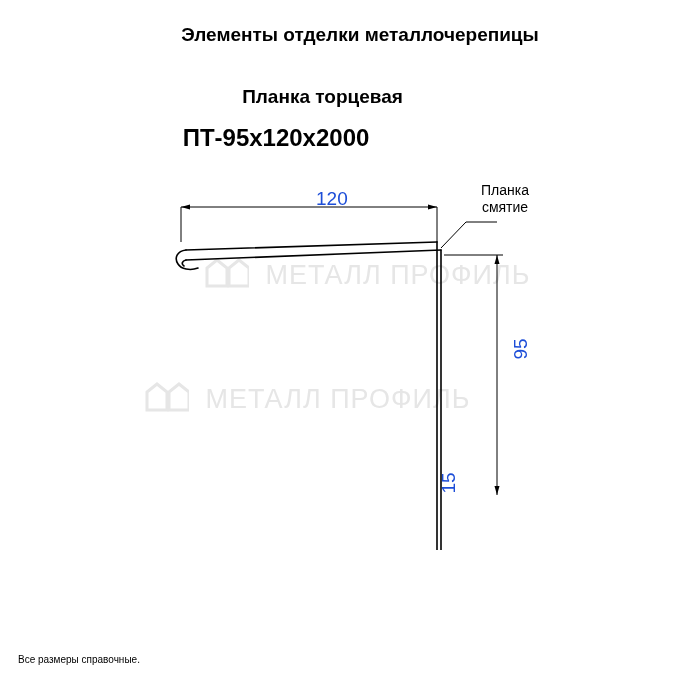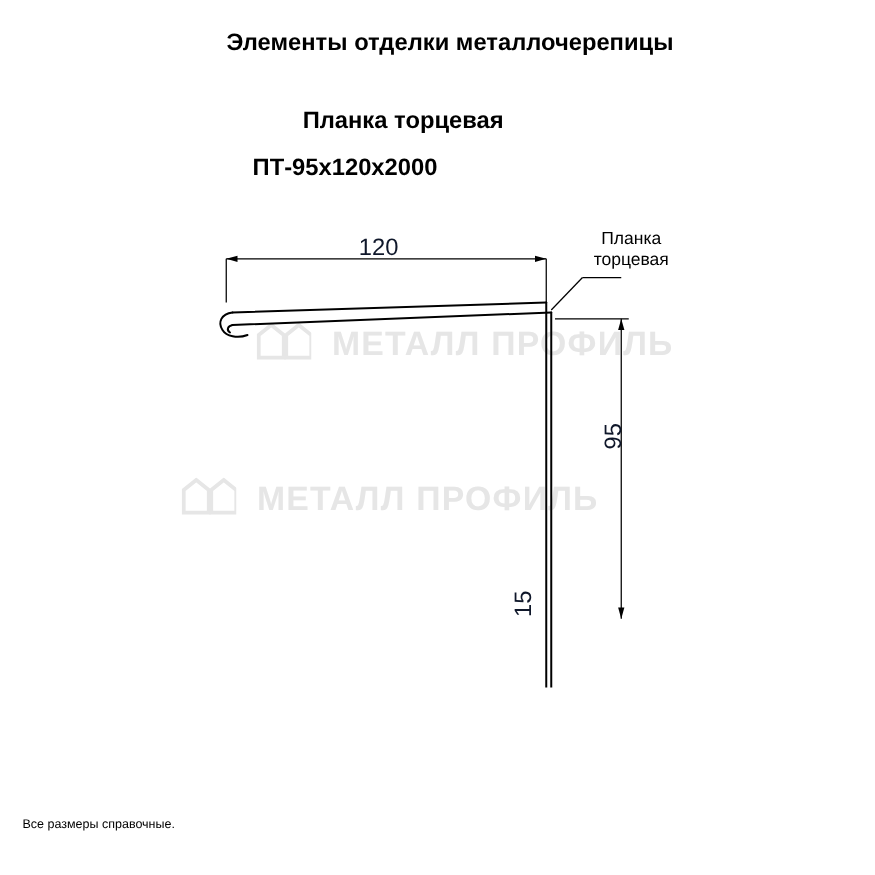--- a/index.html
+++ b/index.html
@@ -40,29 +40,29 @@
     text-align: center;
     font-size: 19px;
     font-weight: bold;
   }
   .model {
     position: absolute;
     top: 124px;
     left: 0;
     width: 552px;
     text-align: center;
-    font-size: 19px;
+    font-size: 24px;
     font-weight: bold;
   }
 
   
   .watermark {
     position: absolute;
     color: #e6e6e6;
-    font-weight: bold;
+    font-weight: normal;
     font-size: 27px;
     letter-spacing: 1px;
     white-space: nowrap;
     user-select: none;
   }
   .wm-1 { top: 258px; left: 205px; }
   .wm-2 { top: 382px; left: 145px; }
   .wm-icon {
     display: inline-block;
     vertical-align: middle;
@@ -75,21 +75,22 @@
     top: 150px;
     left: 0;
     width: 700px;
     height: 400px;
   }
 
   
   .dim {
     position: absolute;
     font-size: 19px;
-    color: #0f172a;
+    color: #1d4ed8;
+    margin-left: 29px;
   }
   .dim-120 { top: 188px; left: 287px; }
   .dim-95  { top: 338px; left: 481px; }
   .dim-15  { top: 472px; left: 409px; }
   .rot90 {
     transform: rotate(-90deg);
     transform-origin: center center;
   }
 
   .face-label {
@@ -193,20 +194,20 @@
 
     </svg>
   </div>
 
   <div class="dim dim-120">120</div>
   <div class="dim dim-95 rot90">95</div>
   <div class="dim dim-15 rot90">15</div>
 
   <div class="face-label">
     <div>Планка</div>
-    <div>торцевая</div>
+    <div>смятие</div>
   </div>
 
   <div class="footnotes">
     <div>Все размеры справочные.</div>
   </div>
 
 </div>
 
 </body></html>

